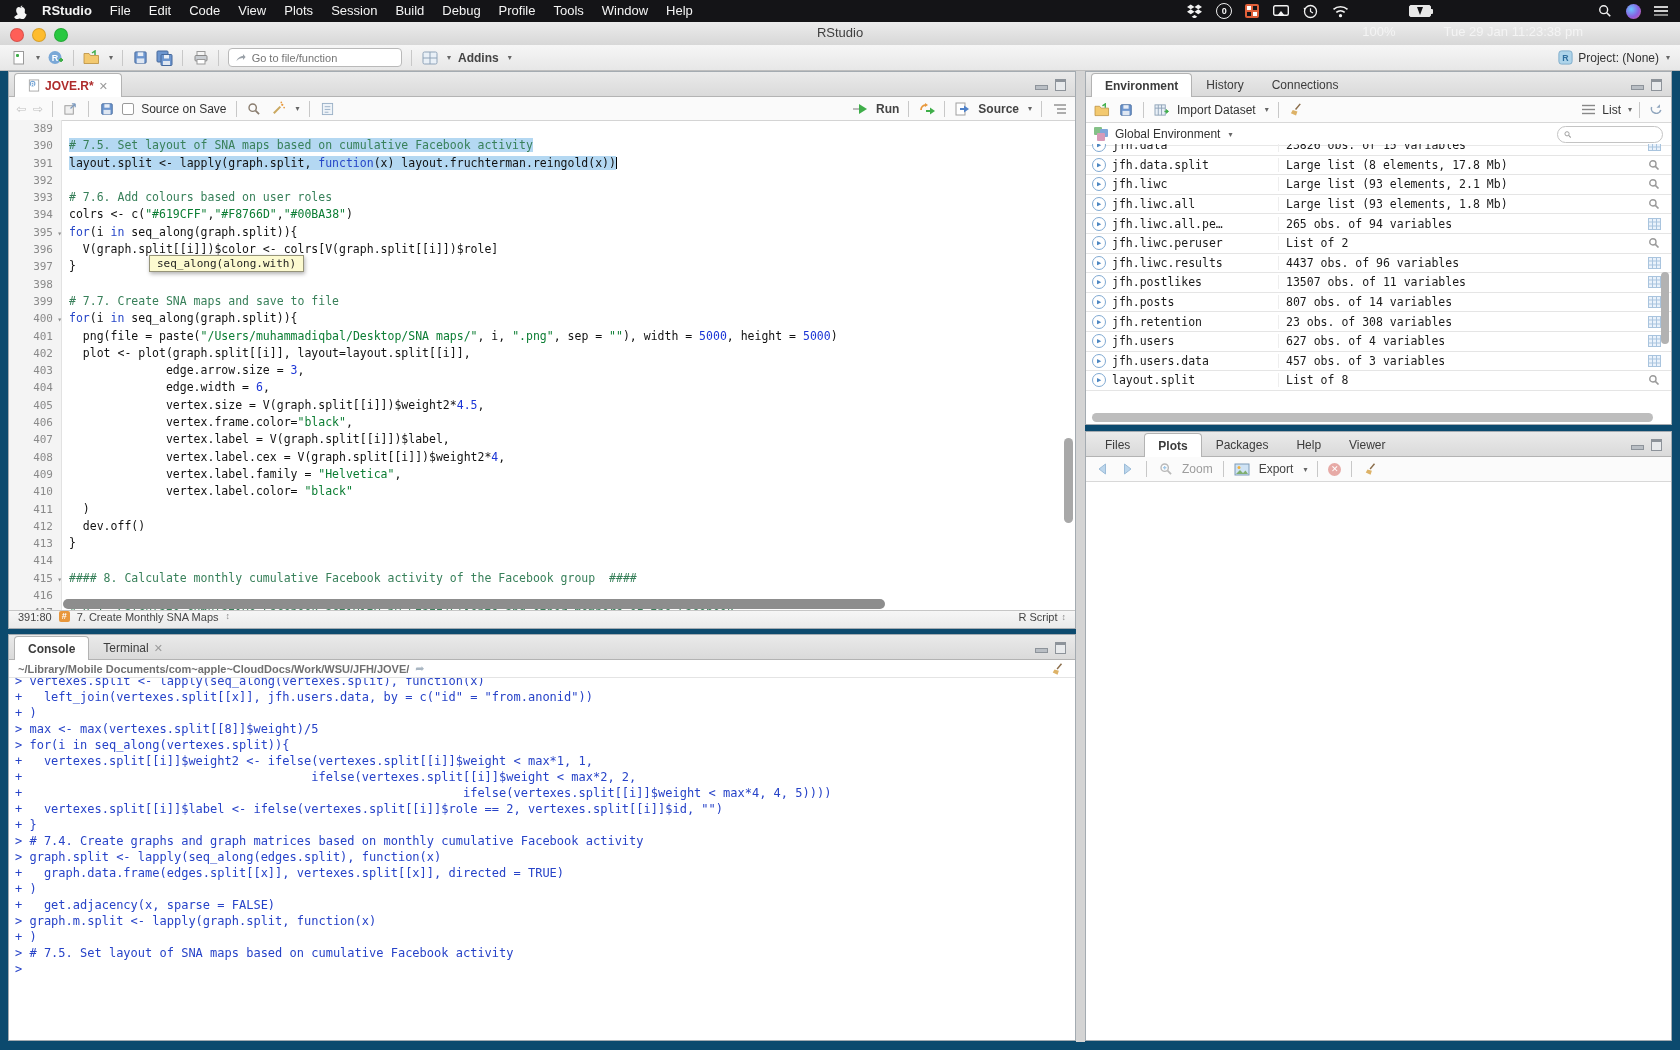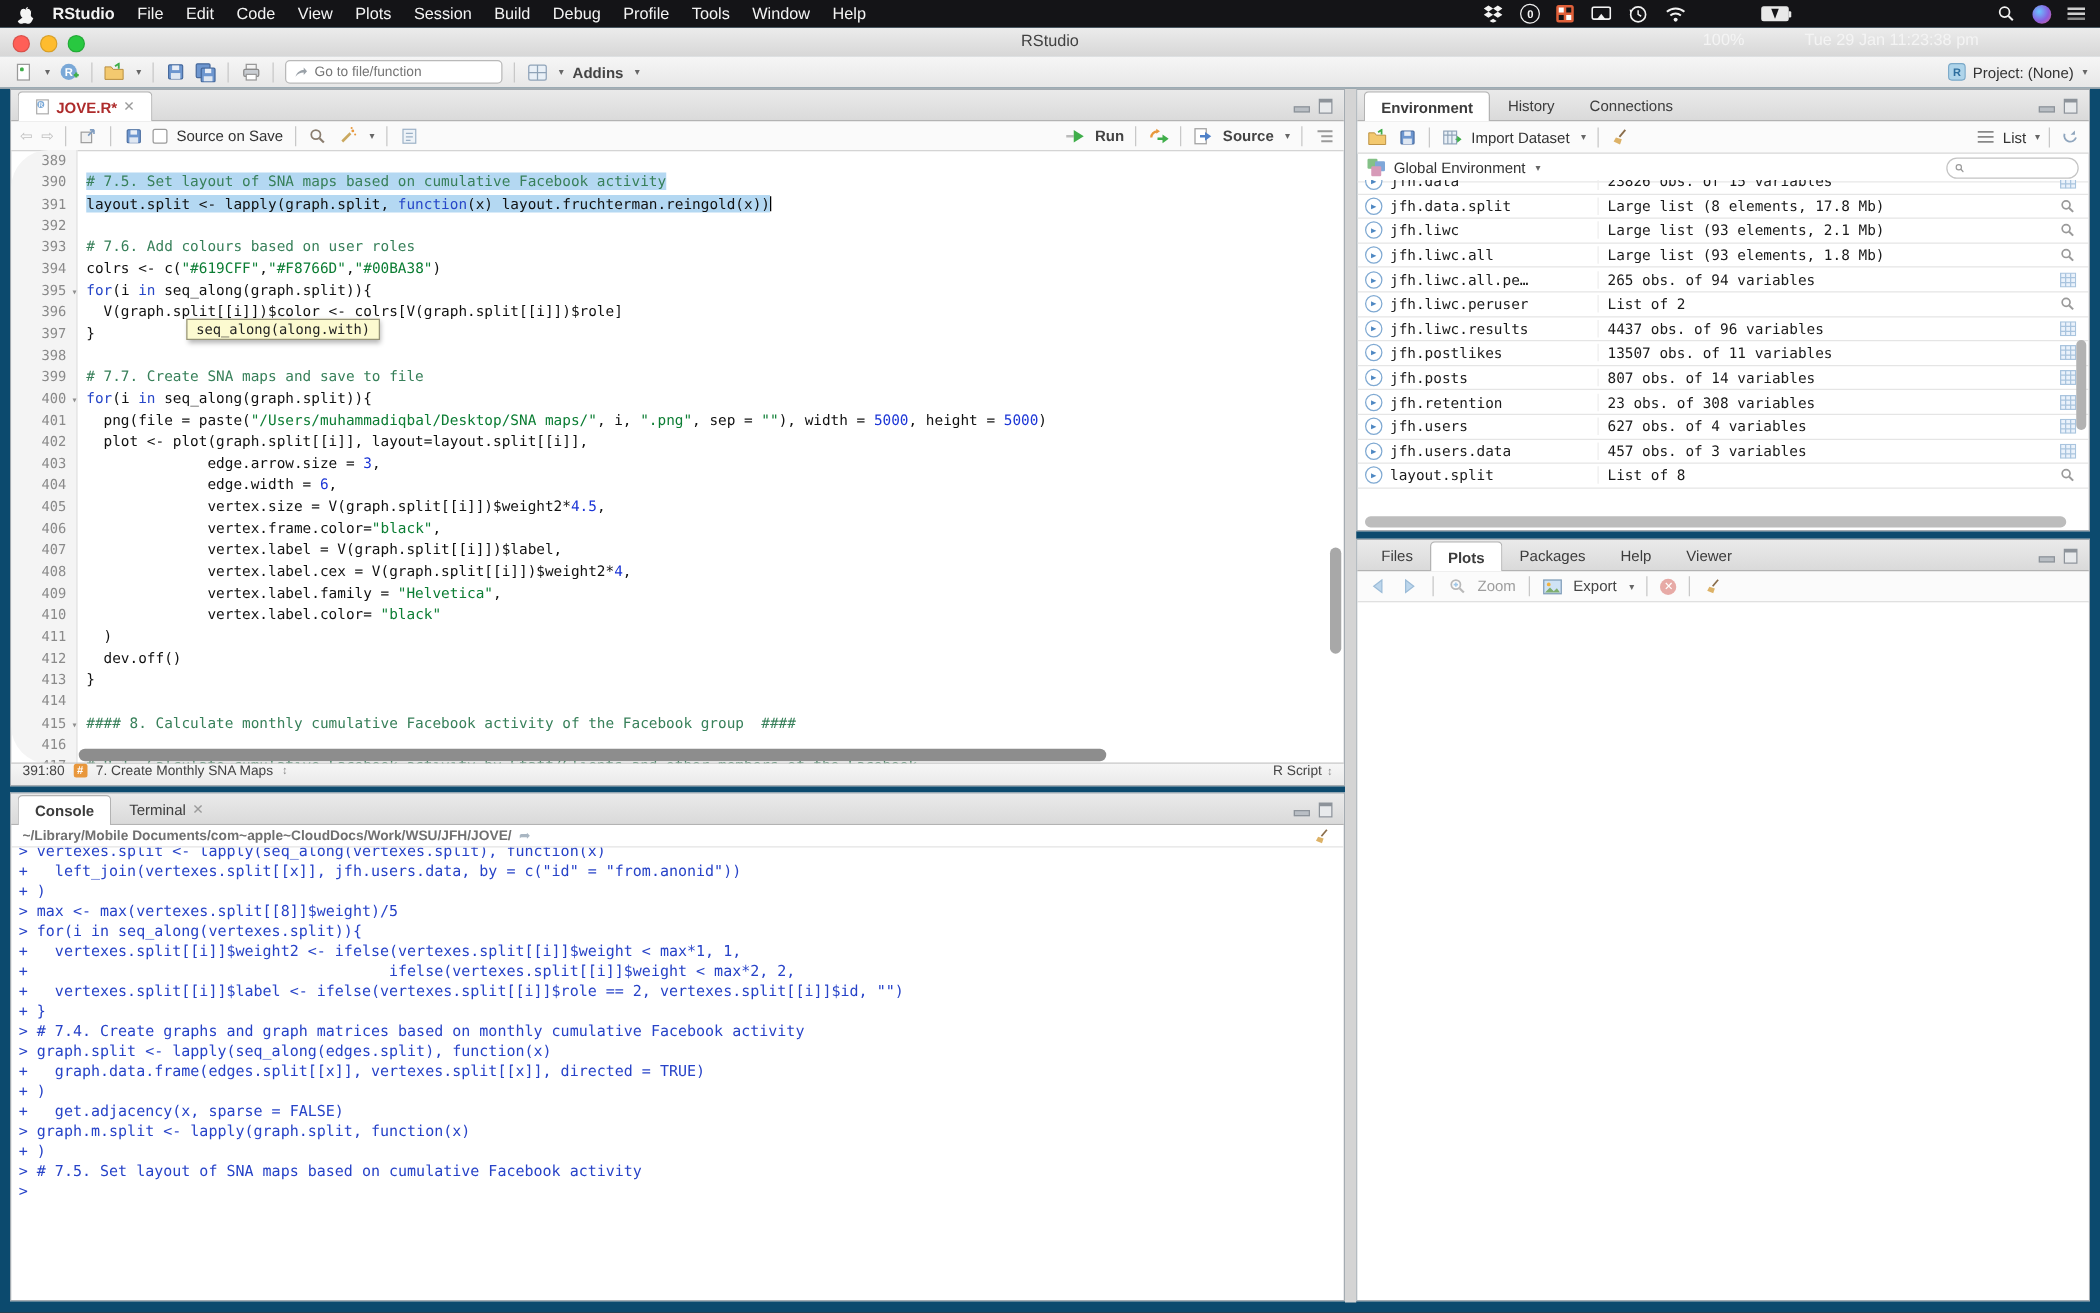--- a/index.html
+++ b/index.html
@@ -55,21 +55,21 @@
   .tab .close{color:#9a9a9a;font-size:11px;font-weight:normal;}
   .winbtns{position:absolute;right:9px;top:7px;display:flex;gap:7px;align-items:center;}
   .wb-min{width:11px;height:3px;background:#b9bec4;border:1px solid #8d939a;margin-top:5px;}
   .wb-max{width:9px;height:8px;background:#e8eaec;border:1px solid #8d939a;border-top:3px solid #8d939a;}
   
   .src-toolbar{height:23px;border-bottom:1px solid #d4d4d4;background:#fafafa;display:flex;align-items:center;gap:7px;
                padding:0 7px;font-size:12px;color:#333;}
   .chk{width:10px;height:10px;border:1px solid #9a9a9a;border-radius:2px;background:#fff;}
   .run-group{margin-left:auto;display:flex;align-items:center;gap:7px;}
   .code-wrap{position:absolute;top:48px;left:0;right:0;bottom:17px;overflow:hidden;
-             font-family:"DejaVu Sans Mono","Liberation Mono",monospace;font-size:11.5px;border-radius:30px;}
+             font-family:"DejaVu Sans Mono","Liberation Mono",monospace;font-size:11.5px;}
   .gutter-bg{position:absolute;left:0;top:0;bottom:0;width:52px;background:#f4f4f4;border-right:1px solid #e2e2e2;}
   .code-line{position:relative;display:flex;height:17.3px;line-height:17.3px;white-space:pre;}
   .code-line.clip{height:10px;overflow:hidden;}
   .ln-gutter{width:44px;flex:none;text-align:right;padding-right:7px;color:#8a8a8a;font-size:11px;position:relative;}
   .ln-fold{position:absolute;right:-2px;top:1px;font-size:8px;color:#8f8f8f;}
   .ln-body{padding-left:9px;color:#111;}
   .sel{background:#b4d8f2;}
   .tk-com{color:#38805a;}
   .tk-str{color:#0b7d33;}
   .tk-kw{color:#2646c8;}
@@ -462,20 +462,21 @@
         </span>
     </div>
     <div class="console-body" id="console-body">
         <div class="console-line">&gt; vertexes.split &lt;- lapply(seq_along(vertexes.split), function(x)</div>
         <div class="console-line">+   left_join(vertexes.split[[x]], jfh.users.data, by = c("id" = "from.anonid"))</div>
         <div class="console-line">+ )</div>
         <div class="console-line">&gt; max &lt;- max(vertexes.split[[8]]$weight)/5</div>
         <div class="console-line">&gt; for(i in seq_along(vertexes.split)){</div>
         <div class="console-line">+   vertexes.split[[i]]$weight2 &lt;- ifelse(vertexes.split[[i]]$weight &lt; max*1, 1,</div>
         <div class="console-line">+                                        ifelse(vertexes.split[[i]]$weight &lt; max*2, 2,</div>
+        <div class="console-line">+                                                             ifelse(vertexes.split[[i]]$weight &lt; max*4, 4, 5))))</div>
         <div class="console-line">+   vertexes.split[[i]]$label &lt;- ifelse(vertexes.split[[i]]$role == 2, vertexes.split[[i]]$id, "")</div>
         <div class="console-line">+ }</div>
         <div class="console-line">&gt; # 7.4. Create graphs and graph matrices based on monthly cumulative Facebook activity</div>
         <div class="console-line">&gt; graph.split &lt;- lapply(seq_along(edges.split), function(x)</div>
         <div class="console-line">+   graph.data.frame(edges.split[[x]], vertexes.split[[x]], directed = TRUE)</div>
         <div class="console-line">+ )</div>
         <div class="console-line">+   get.adjacency(x, sparse = FALSE)</div>
         <div class="console-line">&gt; graph.m.split &lt;- lapply(graph.split, function(x)</div>
         <div class="console-line">+ )</div>
         <div class="console-line">&gt; # 7.5. Set layout of SNA maps based on cumulative Facebook activity</div>

